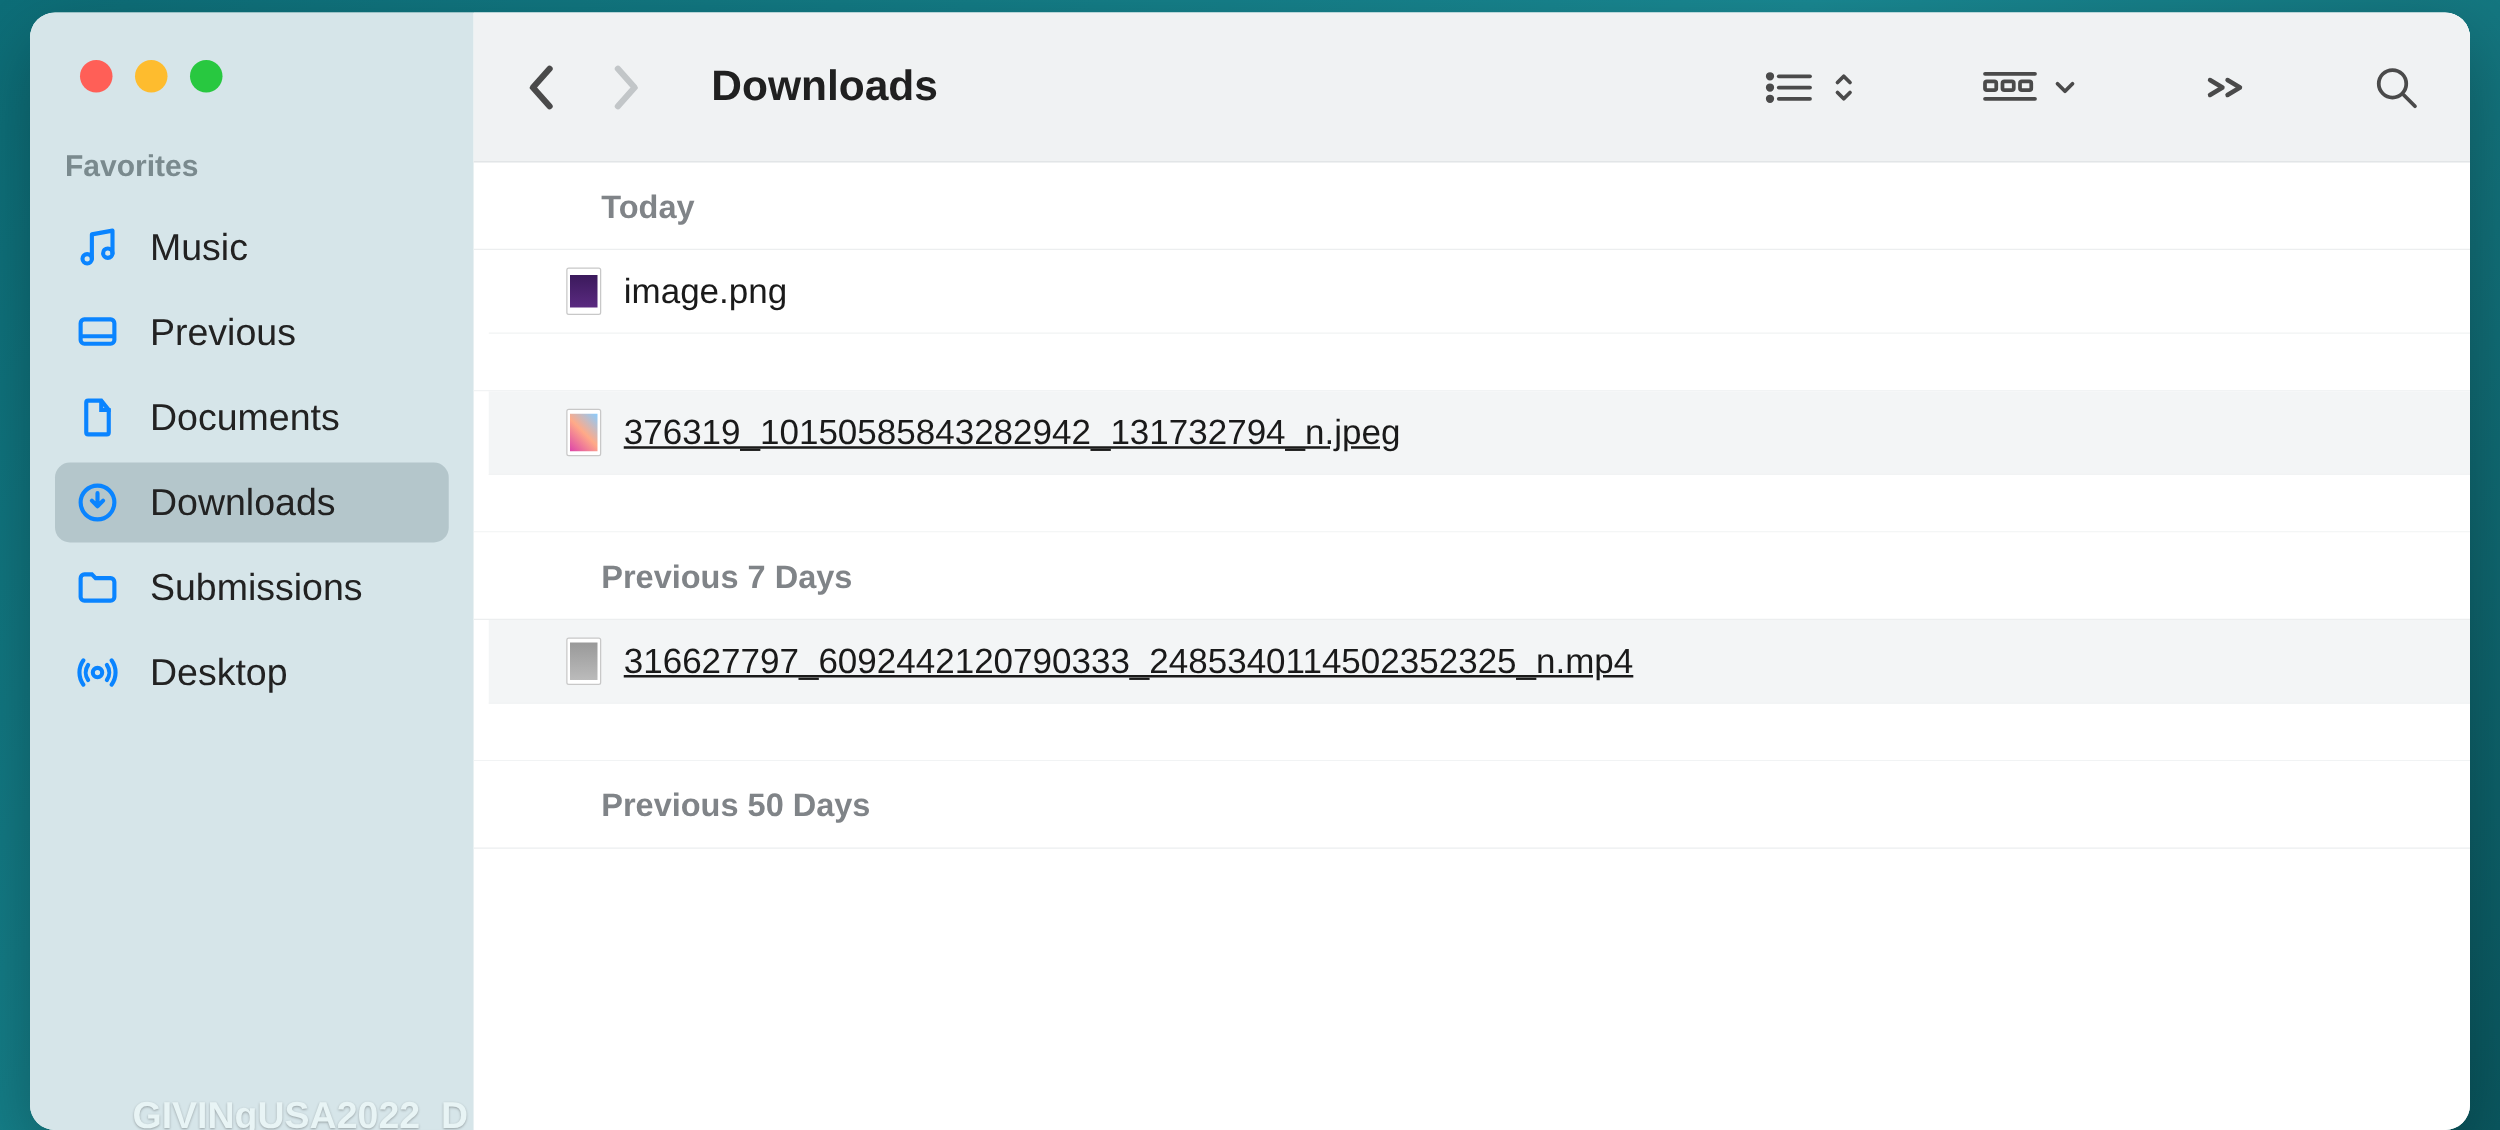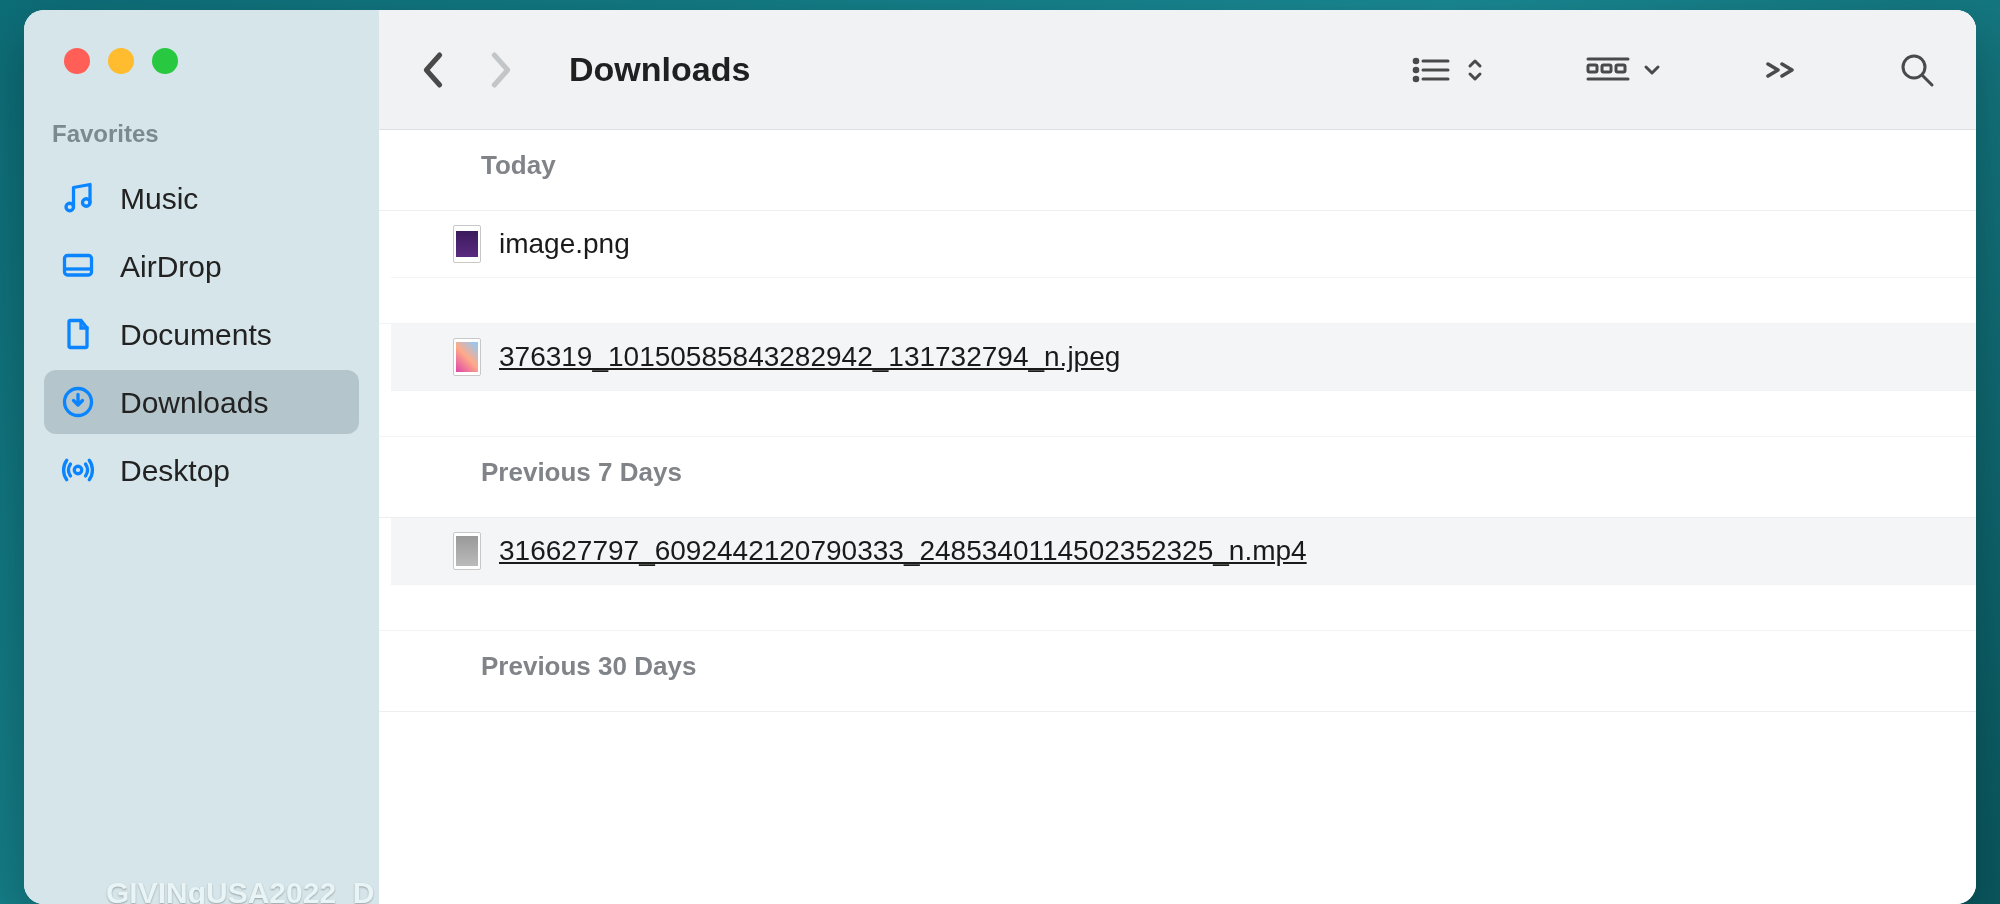--- a/index.html
+++ b/index.html
@@ -99,21 +99,21 @@
     color: #4a4a4a;
   }
   .tb-btn { display: flex; align-items: center; gap: 10px; cursor: pointer; }
   .tb-btn svg { display: block; }
 
   .content { flex: 1; overflow: hidden; }
   .group-header {
     font-size: 26px;
     color: #808488;
     font-weight: 600;
-    padding: 20px 0 29px 102px;
+    padding: 20px 0 18px 102px;
     border-bottom: 1px solid #eceeef;
     background: #fff;
   }
   .row {
     display: flex;
     align-items: center;
     gap: 18px;
     padding: 14px 0 14px 62px;
     font-size: 28px;
     color: #1a1a1a;
@@ -181,21 +181,21 @@
       <span>Music</span>
     </div>
 
     <div class="side-item">
       <span class="side-icon">
         <svg viewBox="0 0 24 24" fill="none" stroke="currentColor" stroke-width="2.2">
             <rect x="3" y="5" width="18" height="13" rx="2"></rect>
             <line x1="3" y1="14" x2="21" y2="14"></line>
           </svg>
       </span>
-      <span>AirDrop</span>
+      <span>Previous</span>
     </div>
 
     <div class="side-item">
       <span class="side-icon">
         <svg viewBox="0 0 24 24" fill="none" stroke="currentColor" stroke-width="2.2">
             <path d="M14 3H7a1 1 0 0 0-1 1v16a1 1 0 0 0 1 1h10a1 1 0 0 0 1-1V8z"></path>
             <path d="M14 3v5h5"></path>
           </svg>
       </span>
       <span>Documents</span>
@@ -204,20 +204,28 @@
     <div class="side-item active">
       <span class="side-icon">
         <svg viewBox="0 0 24 24" fill="none" stroke="currentColor" stroke-width="2.2">
             <circle cx="12" cy="12" r="9"></circle>
             <path d="M12 7v7M9 11l3 3 3-3" stroke-linecap="round" stroke-linejoin="round"></path>
           </svg>
       </span>
       <span>Downloads</span>
     </div>
 
+    <div class="side-item">
+      <span class="side-icon">
+        <svg viewBox="0 0 24 24" fill="none" stroke="currentColor" stroke-width="2.2">
+            <path d="M3 7a2 2 0 0 1 2-2h4l2 2h8a2 2 0 0 1 2 2v8a2 2 0 0 1-2 2H5a2 2 0 0 1-2-2z"></path>
+          </svg>
+      </span>
+      <span>Submissions</span>
+    </div>
 
     <div class="side-item">
       <span class="side-icon">
         <svg viewBox="0 0 24 24" fill="none" stroke="currentColor" stroke-width="2.2">
             <circle cx="12" cy="12" r="2.5"></circle>
             <path d="M7 16a7 7 0 0 1 0-8M17 8a7 7 0 0 1 0 8M4.5 18.5a11 11 0 0 1 0-13M19.5 5.5a11 11 0 0 1 0 13" stroke-linecap="round"></path>
           </svg>
       </span>
       <span>Desktop</span>
     </div>
@@ -298,20 +306,20 @@
       </div>
       <div class="spacer"></div>
 
       <div class="group-header">Previous 7 Days</div>
       <div class="row alt">
         <span class="thumb video"></span>
         <span>316627797_6092442120790333_2485340114502352325_n.mp4</span>
       </div>
       <div class="spacer"></div>
 
-      <div class="group-header">Previous 30 Days</div>
+      <div class="group-header">Previous 50 Days</div>
 
     </div>
   </main>
 
 </div>
 
 <div class="desktop-file">GIVINgUSA2022_D</div>
 
 </body></html>

